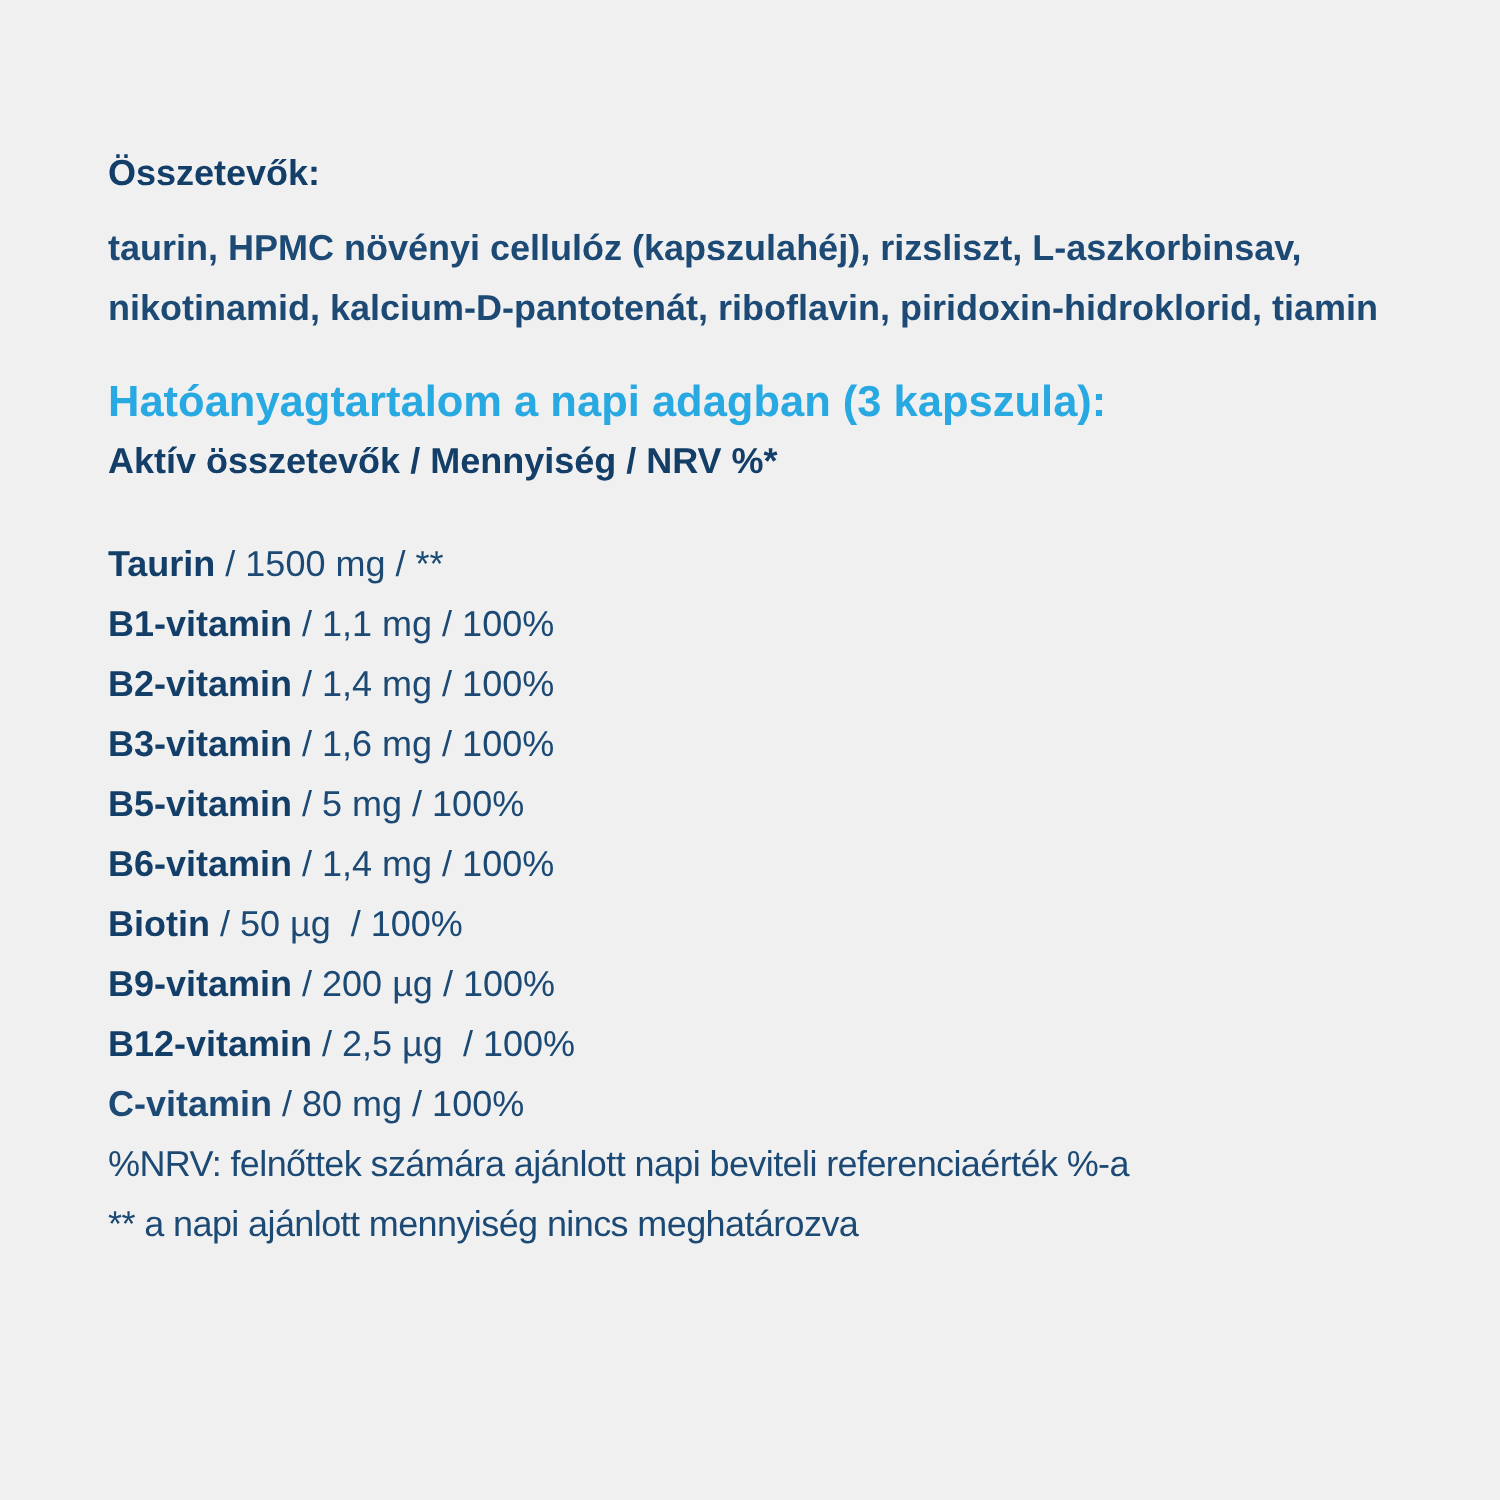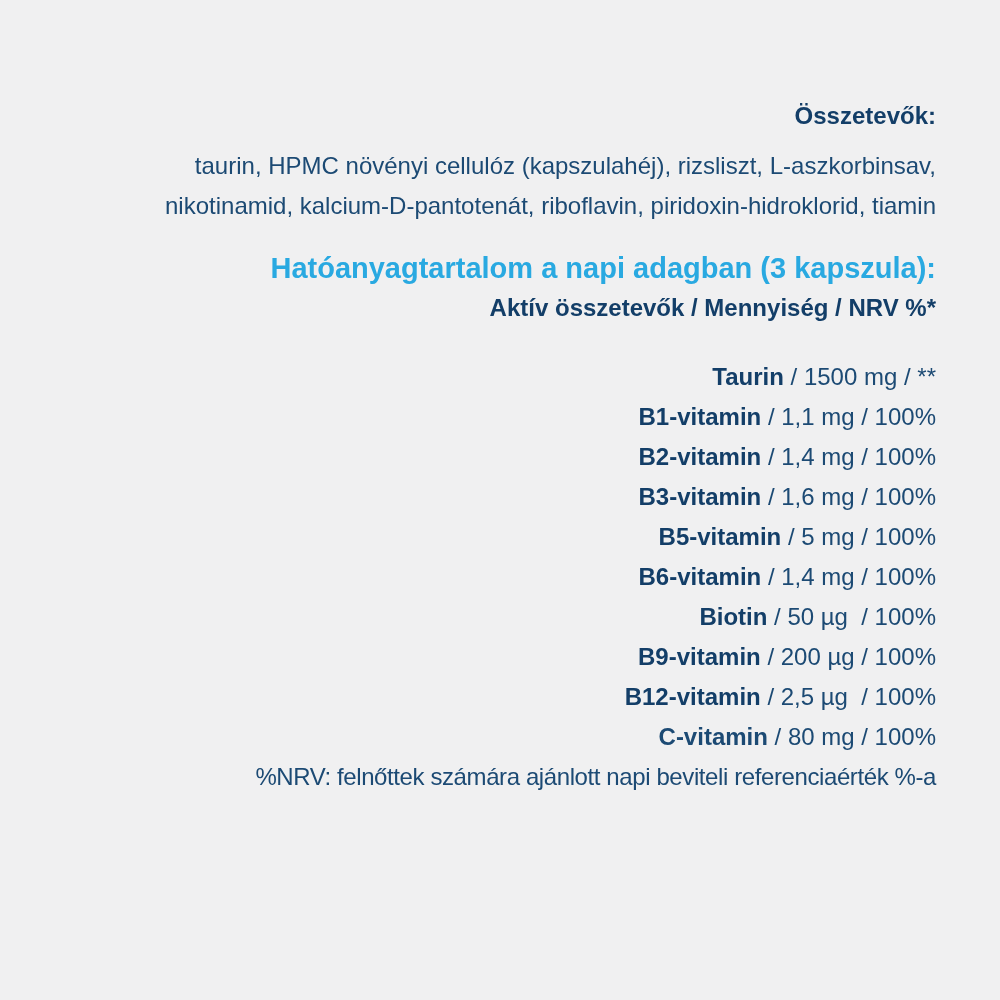--- a/index.html
+++ b/index.html
@@ -8,34 +8,34 @@
     height: 1000px;
     background: #f0f0f1;
     font-family: "Liberation Sans", "DejaVu Sans", sans-serif;
     color: #1c4a74;
     overflow: hidden;
   }
   .panel {
     width: 996px;
     height: 1000px;
     padding: 101px 60px 0 72px;
-    text-align: right;
   }
   .ingredients-heading {
     font-size: 24px;
     line-height: 30px;
     font-weight: bold;
     color: #133e68;
     margin-bottom: 15px;
   }
   .ingredients-text .ing-line {
     font-size: 24px;
     line-height: 40px;
     color: #1c4a74;
     white-space: nowrap;
+    font-weight: bold;
   }
   .dosage-heading {
     margin-top: 26px;
     font-size: 29px;
     line-height: 32px;
     font-weight: bold;
     color: #29a9e1;
   }
   .dosage-subheading {
     margin-top: 8px;
@@ -94,15 +94,16 @@
     <div class="nutrient-row"><span class="nutrient-name">B5-vitamin</span><span> / 5 mg / 100%</span></div>
     <div class="nutrient-row"><span class="nutrient-name">B6-vitamin</span><span> / 1,4 mg / 100%</span></div>
     <div class="nutrient-row"><span class="nutrient-name">Biotin</span><span> / 50 µg  / 100%</span></div>
     <div class="nutrient-row"><span class="nutrient-name">B9-vitamin</span><span> / 200 µg / 100%</span></div>
     <div class="nutrient-row"><span class="nutrient-name">B12-vitamin</span><span> / 2,5 µg  / 100%</span></div>
     <div class="nutrient-row"><span class="nutrient-name regular">C-vitamin</span><span> / 80 mg / 100%</span></div>
   </div>
 
   <div class="footnotes">
     <div class="footnote-line">%NRV: felnőttek számára ajánlott napi beviteli referenciaérték %-a</div>
+    <div class="footnote-line">** a napi ajánlott mennyiség nincs meghatározva</div>
   </div>
 
 </div>
 
 </body></html>

